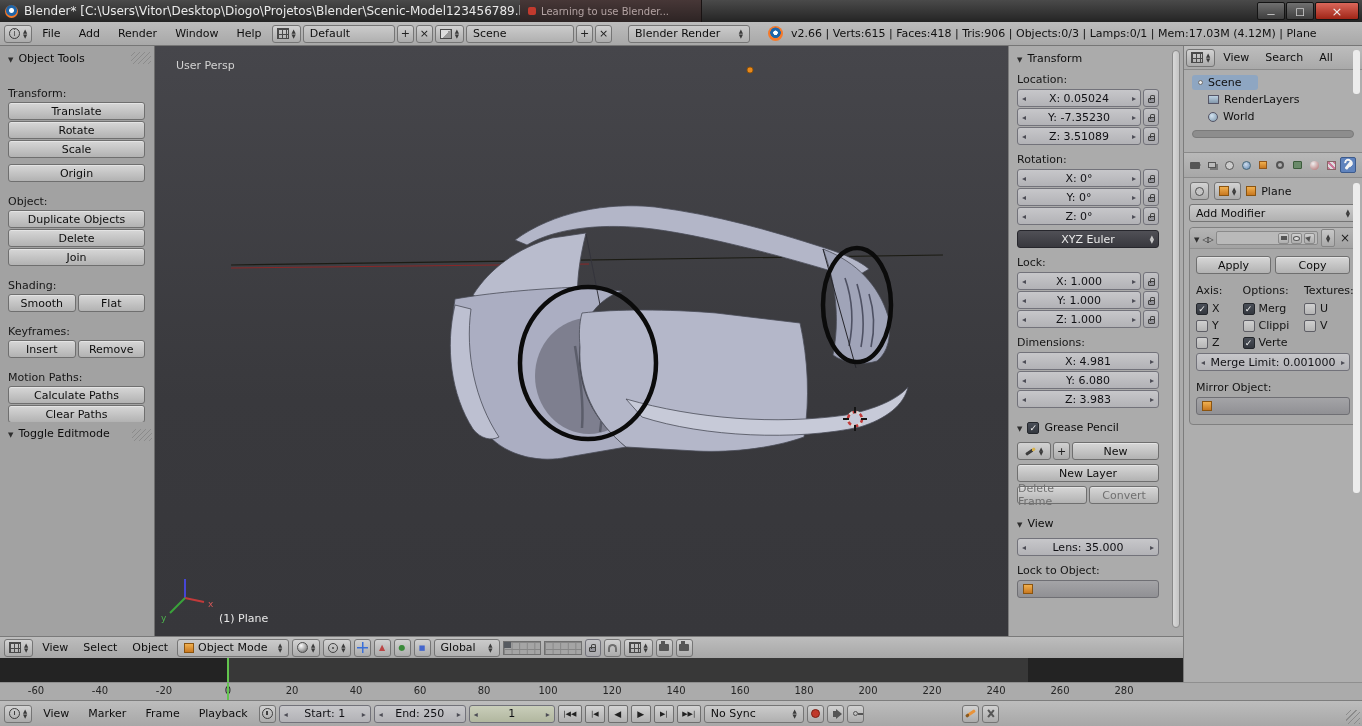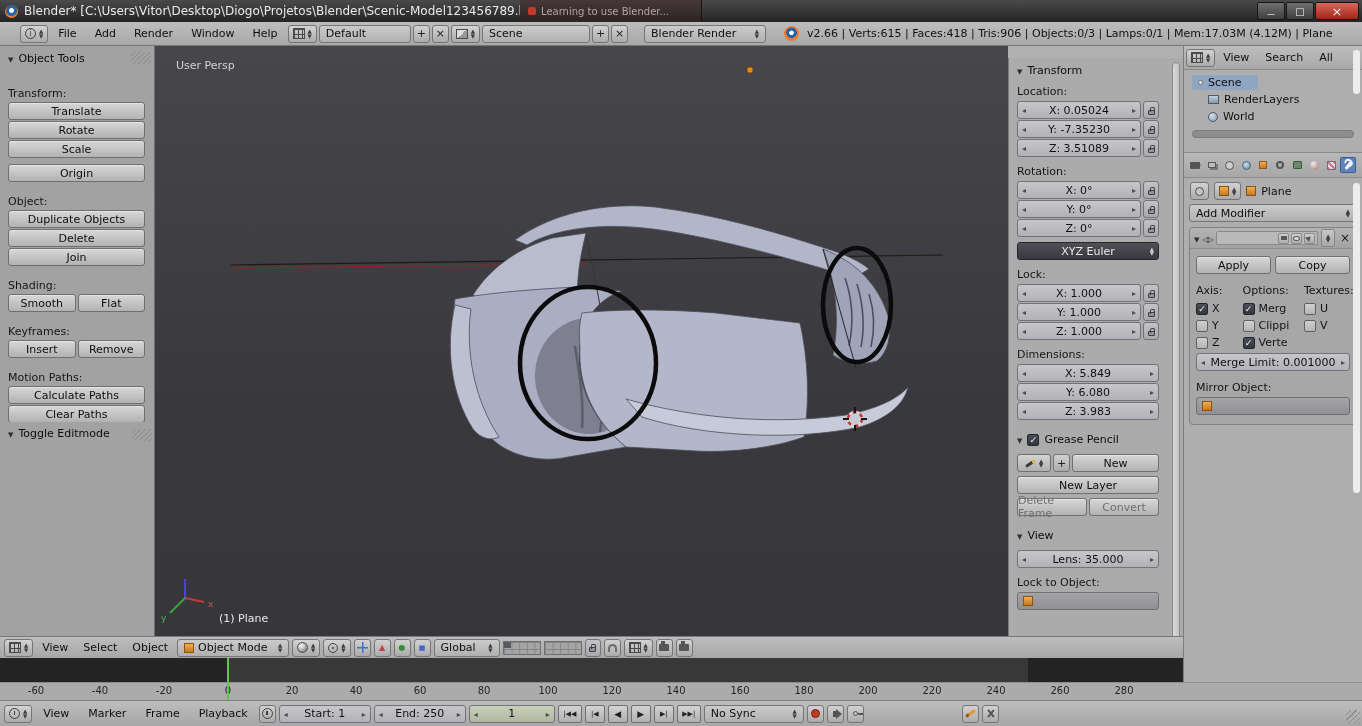--- a/index.html
+++ b/index.html
@@ -14,21 +14,21 @@
 .bgtab{width:182px;background:linear-gradient(#473737,#2d2424);border-right:1px solid #191313;color:#b3a3a3;font-size:10px;display:flex;align-items:center;gap:5px;padding:0 8px;overflow:hidden;white-space:nowrap}
 .tabdot{width:8px;height:8px;border-radius:2px;background:#c23a2e;flex:none}
 .winbtns{margin-left:auto;display:flex;gap:1px;padding-right:3px}
 .winbtn{width:28px;height:18px;border:1px solid #141414;border-radius:2px;background:linear-gradient(#707070,#3e3e3e);color:#f0f0f0;display:flex;align-items:center;justify-content:center}
 .winbtn.min::before{content:"—";font-size:8px;margin-top:6px}
 .winbtn.max::before{content:"□";font-size:10px}
 .winbtn.close{width:44px;background:linear-gradient(#da675a,#a02517)}
 .winbtn.close::before{content:"×";font-size:13px}
 
 
-.infobar{position:absolute;left:0;top:22px;width:1362px;height:24px;background:linear-gradient(#bdbdbd,#a8a8a8);border-bottom:1px solid #767676;display:flex;align-items:center;gap:2px;padding:0 20px;z-index:50}
+.infobar{position:absolute;left:0;top:22px;width:1362px;height:24px;background:linear-gradient(#bdbdbd,#a8a8a8);border-bottom:1px solid #767676;display:flex;align-items:center;gap:2px;padding:0 4px;z-index:50}
 .menu{padding:0 8px;color:#0e0e0e;white-space:nowrap}
 .ebtn{height:18px;padding:0 4px;display:flex;align-items:center;gap:3px;border:1px solid #757575;border-radius:3px;background:linear-gradient(#d3d3d3,#ababab);flex:none}
 .ud{display:flex;flex-direction:column;align-items:center;line-height:4.5px;font-size:5.5px;color:#3a3a3a;flex:none}
 .ud::before{content:"▲"}
 .ud::after{content:"▼"}
 .field{height:18px;border:1px solid #757575;border-radius:3px;background:linear-gradient(#cbcbcb,#b0b0b0);display:flex;align-items:center;padding:0 6px;color:#0e0e0e;gap:4px;white-space:nowrap;flex:none}
 .field .ud{margin-left:auto}
 .sq{width:17px;height:18px;border:1px solid #757575;border-radius:3px;background:linear-gradient(#d1d1d1,#ababab);display:flex;align-items:center;justify-content:center;color:#222;flex:none}
 .sq.plus::before{content:"+";font-size:11px}
 .sq.xx::before{content:"×";font-size:11px}
@@ -55,21 +55,21 @@
 .btnrow .btn{flex:1;margin-top:0}
 .toggle-hdr{position:absolute;left:0;top:376px;width:155px;background:#a2a2a2;padding:3px 9px 5px 8px}
 
 
 .vp{position:absolute;left:155px;top:46px;width:853px;height:590px;background:linear-gradient(#46464b,#39393d 60%,#37373b);overflow:hidden}
 .vp svg{position:absolute;left:0;top:0}
 .vp-label{position:absolute;left:21px;top:13px;color:#d2d2d2}
 .vp-obj{position:absolute;left:64px;bottom:11px;color:#e8e8e8}
 
 
-.np{position:absolute;left:1008px;top:58px;width:175px;height:590px;background:#ababab;border-left:1px solid #7c7c7c;overflow:hidden}
+.np{position:absolute;left:1008px;top:46px;width:175px;height:590px;background:#ababab;border-left:1px solid #7c7c7c;overflow:hidden}
 .np-in{padding:6px 24px 0 8px}
 .np-scroll{position:absolute;right:3px;top:4px;width:8px;height:578px;border-radius:4px;background:linear-gradient(90deg,#d8d8d8,#c4c4c4);border:1px solid #8a8a8a}
 .nhdr{display:flex;align-items:center;gap:5px;color:#0d0d0d}
 .nlabel{color:#161616;margin:8px 0 3px}
 .numrow{display:flex;gap:2px;margin-bottom:1px}
 .num{position:relative;flex:1;height:18px;border:1px solid #72727a;border-radius:3px;background:linear-gradient(#c7c7ca,#b2b2b6);display:flex;align-items:center;justify-content:center;color:#101014}
 .num::before{content:"◂";position:absolute;left:4px;top:50%;transform:translateY(-50%);font-size:8px;color:#4c4c55}
 .num::after{content:"▸";position:absolute;right:4px;top:50%;transform:translateY(-50%);font-size:8px;color:#4c4c55}
 .lockbtn{width:16px;height:18px;border:1px solid #72727a;border-radius:3px;background:linear-gradient(#c3c3c6,#a9a9ad);display:flex;align-items:center;justify-content:center;flex:none}
 .lock{width:7px;height:5px;border:1px solid #3e3e3e;border-radius:1px;position:relative;margin-top:4px;background:#93939a}
@@ -390,21 +390,21 @@
         </div>
       </div>
     <div class="numrow">
         <div class="num">Z: 1.000</div>
         <div class="lockbtn">
           <span class="lock"></span>
         </div>
       </div>
     <div class="nlabel">Dimensions:</div>
     <div class="numrow">
-        <div class="num">X: 5.849</div>
+        <div class="num">X: 4.981</div>
       </div>
     <div class="numrow">
         <div class="num">Y: 6.080</div>
       </div>
     <div class="numrow">
         <div class="num">Z: 3.983</div>
       </div>
     <div class="nhdr nsec">
         <span class="tri"></span>
         <span class="cb on"></span>

